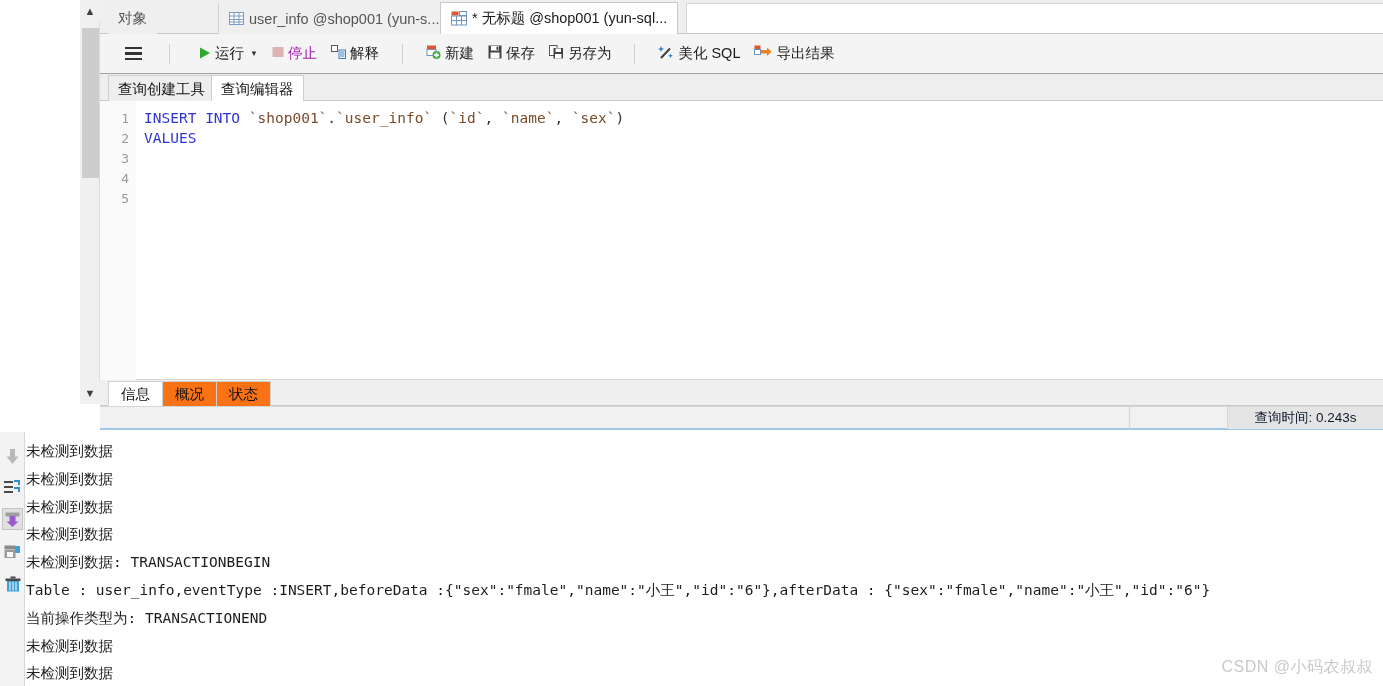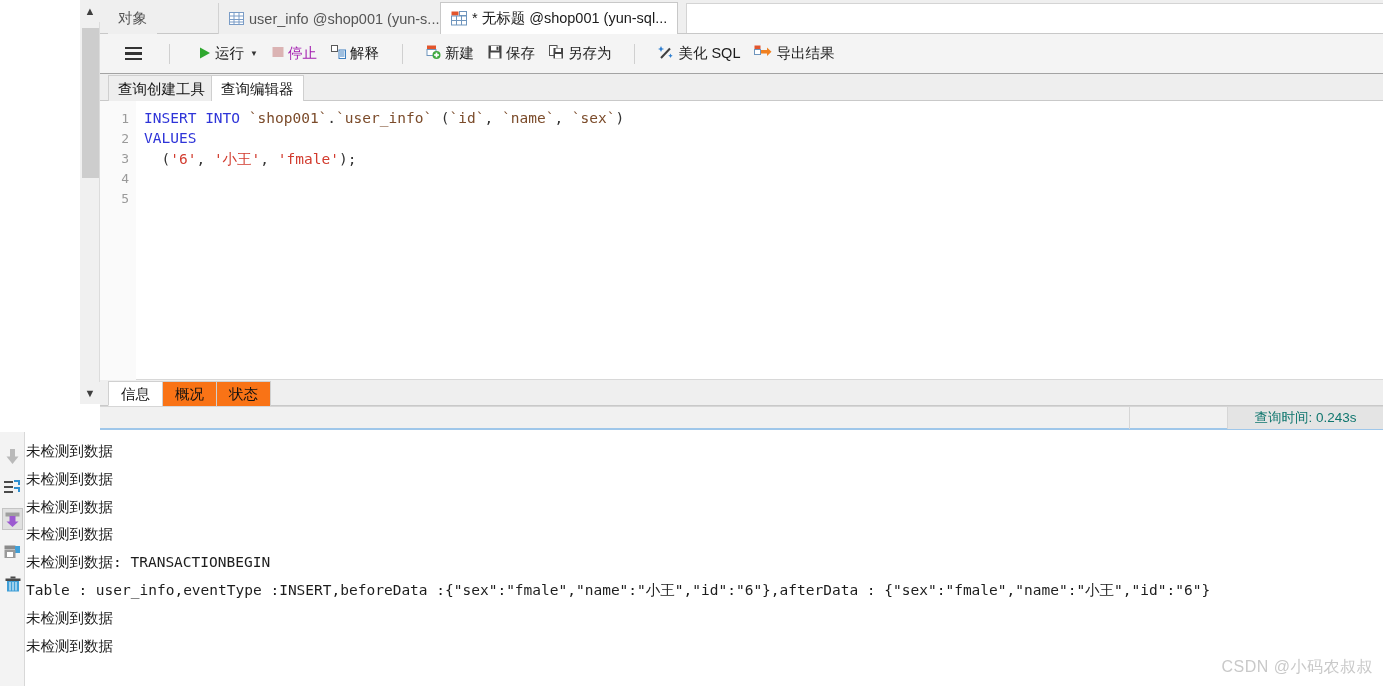--- a/index.html
+++ b/index.html
@@ -134,21 +134,21 @@
     position: absolute; left: 0; top: 0; width: 1030px; height: 22px;
     border-right: 1px solid #d6d6d6;
   }
   .status-cellB {
     position: absolute; left: 1030px; top: 0; width: 98px; height: 22px;
     border-right: 1px solid #d6d6d6;
   }
   .status-time {
     position: absolute; left: 1128px; top: 0; width: 155px; height: 22px;
     display: flex; align-items: center; justify-content: center;
-    font-size: 13.5px; color: #0f766e; background: #e4e4e4;
+    font-size: 13.5px; color: #0f172a; background: #e4e4e4;
   }
 
   
   .console-wrap {
     position: absolute; left: 0; top: 432px; width: 1383px; height: 254px;
     background: #ffffff;
   }
   .console-sidebar {
     position: absolute; left: 0; top: 0; width: 25px; height: 254px;
     background: #f3f3f3; border-right: 1px solid #d8d8d8;
@@ -340,21 +340,20 @@
       <div class="ln" style="top:50px;">3</div>
       <div class="ln" style="top:70px;">4</div>
       <div class="ln" style="top:90px;">5</div>
     </div>
 
     <div class="code">
       <div class="row" style="top:9px;"><span class="kw">INSERT</span><span class="pun"> </span><span class="kw">INTO</span><span class="pun"> </span><span class="tick">`shop001`</span><span class="pun">.</span><span class="tick">`user_info`</span><span class="pun"> (</span><span class="tick">`id`</span><span class="pun">, </span><span class="tick">`name`</span><span class="pun">, </span><span class="tick">`sex`</span><span class="pun">)</span></div>
 
       <div class="row" style="top:29px;"><span class="kw">VALUES</span></div>
 
-      <div class="row" style="top:49px;"><span class="pun">  (</span><span class="str">'6'</span><span class="pun">, </span><span class="str">'小王'</span><span class="pun">, </span><span class="str">'fmale'</span><span class="pun">);</span></div>
     </div>
   </div>
 
   <div class="restabs">
     <div class="restab active" style="left:8px;">信息</div>
     <div class="restab" style="left:62px;">概况</div>
     <div class="restab" style="left:116px;">状态</div>
   </div>
 
   <div class="statusbar">
@@ -407,20 +406,21 @@
       </div>
     </div>
 
     <div class="console-body">
       <div class="cline">未检测到数据</div>
       <div class="cline">未检测到数据</div>
       <div class="cline">未检测到数据</div>
       <div class="cline">未检测到数据</div>
       <div class="cline">未检测到数据: TRANSACTIONBEGIN</div>
       <div class="cline">Table : user_info,eventType :INSERT,beforeData :{"sex":"fmale","name":"小王","id":"6"},afterData : {"sex":"fmale","name":"小王","id":"6"}</div>
+      <div class="cline">当前操作类型为: TRANSACTIONEND</div>
       <div class="cline">未检测到数据</div>
       <div class="cline">未检测到数据</div>
     </div>
 
     <div class="watermark">CSDN @小码农叔叔</div>
   </div>
 
 </div>
 
 </body></html>

